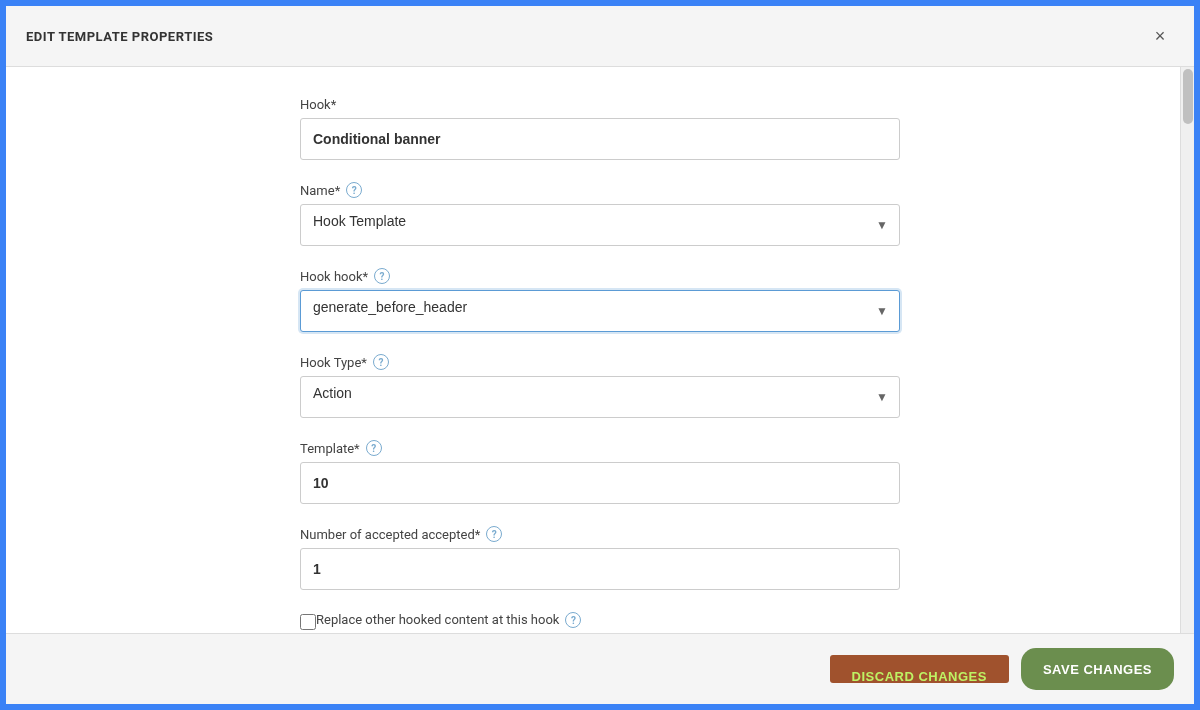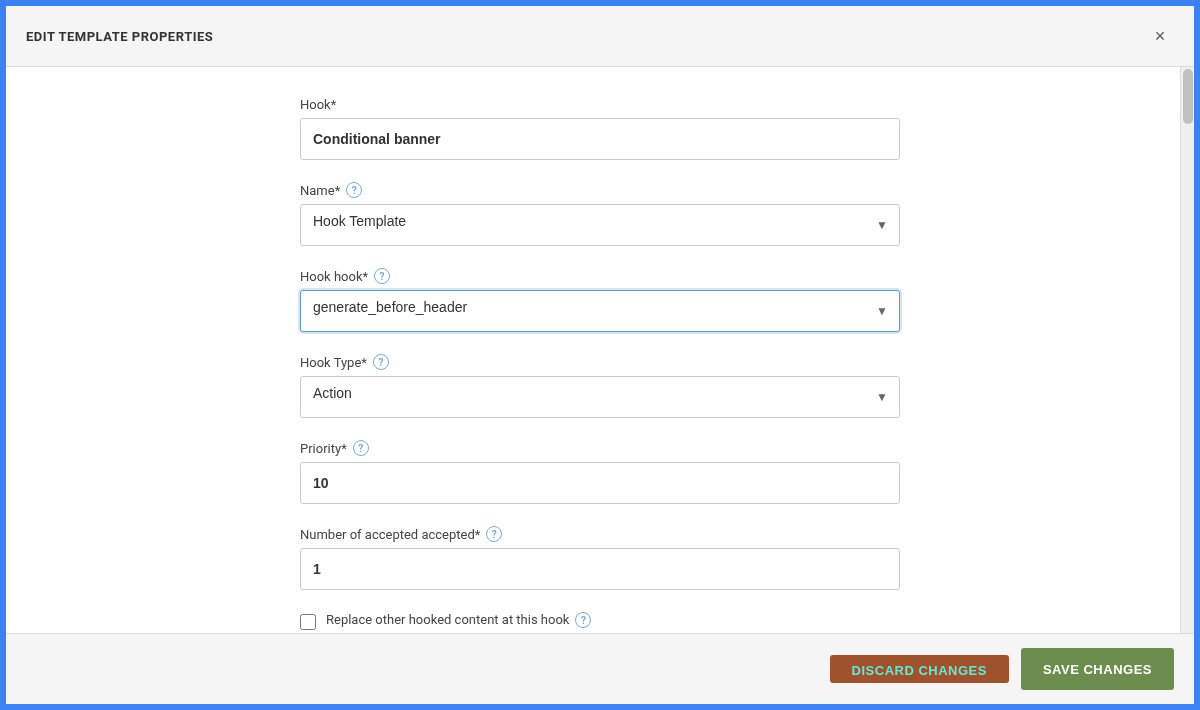--- a/index.html
+++ b/index.html
@@ -163,21 +163,20 @@
       top: 50%;
       transform: translateY(-50%);
       pointer-events: none;
       color: #666;
       font-size: 12px;
     }
 
     .checkbox-group {
       display: flex;
       align-items: flex-start;
-      gap: 10px;
       margin-bottom: 22px;
     }
 
     .checkbox-input {
       width: 16px;
       height: 16px;
       margin-top: 2px;
       cursor: pointer;
       flex-shrink: 0;
       accent-color: #5b9bd5;
@@ -198,39 +197,39 @@
       justify-content: flex-end;
       padding: 14px 20px;
       background: #f5f5f5;
       border-top: 1px solid #ddd;
       gap: 12px;
       flex-shrink: 0;
     }
 
     .btn-discard {
       height: 28px;
-      padding: 8px 22px;
+      padding: 14px 22px;
       background: #a0522d;
-      color: #5eead4;
+      color: #bef264;
       border: none;
       border-radius: 3px;
       font-size: 13px;
       font-weight: 700;
       letter-spacing: 0.5px;
       text-transform: uppercase;
       cursor: pointer;
     }
 
     .btn-save {
       height: 42px;
       padding: 0 22px;
       background: #6b8e4e;
       color: #fff;
       border: none;
-      border-radius: 3px;
+      border-radius: 15px;
       font-size: 13px;
       font-weight: 700;
       letter-spacing: 0.5px;
       text-transform: uppercase;
       cursor: pointer;
     }
 
     .right-scrollbar {
       position: absolute;
       right: 0;
@@ -314,21 +313,21 @@
             <select class="form-select">
               <option>Action</option>
               <option>Filter</option>
             </select>
             <span class="chevron-icon">▼</span>
           </div>
         </div>
 
         <div class="form-group">
           <label class="form-label">
-            <span>Priority*</span>
+            <span>Template*</span>
             <span class="help-icon">?</span>
           </label>
           <input class="form-input" type="text" value="10" style="">
         </div>
 
         <div class="form-group">
           <label class="form-label">
             <span>Number of accepted accepted*</span>
             <span class="help-icon">?</span>
           </label>

